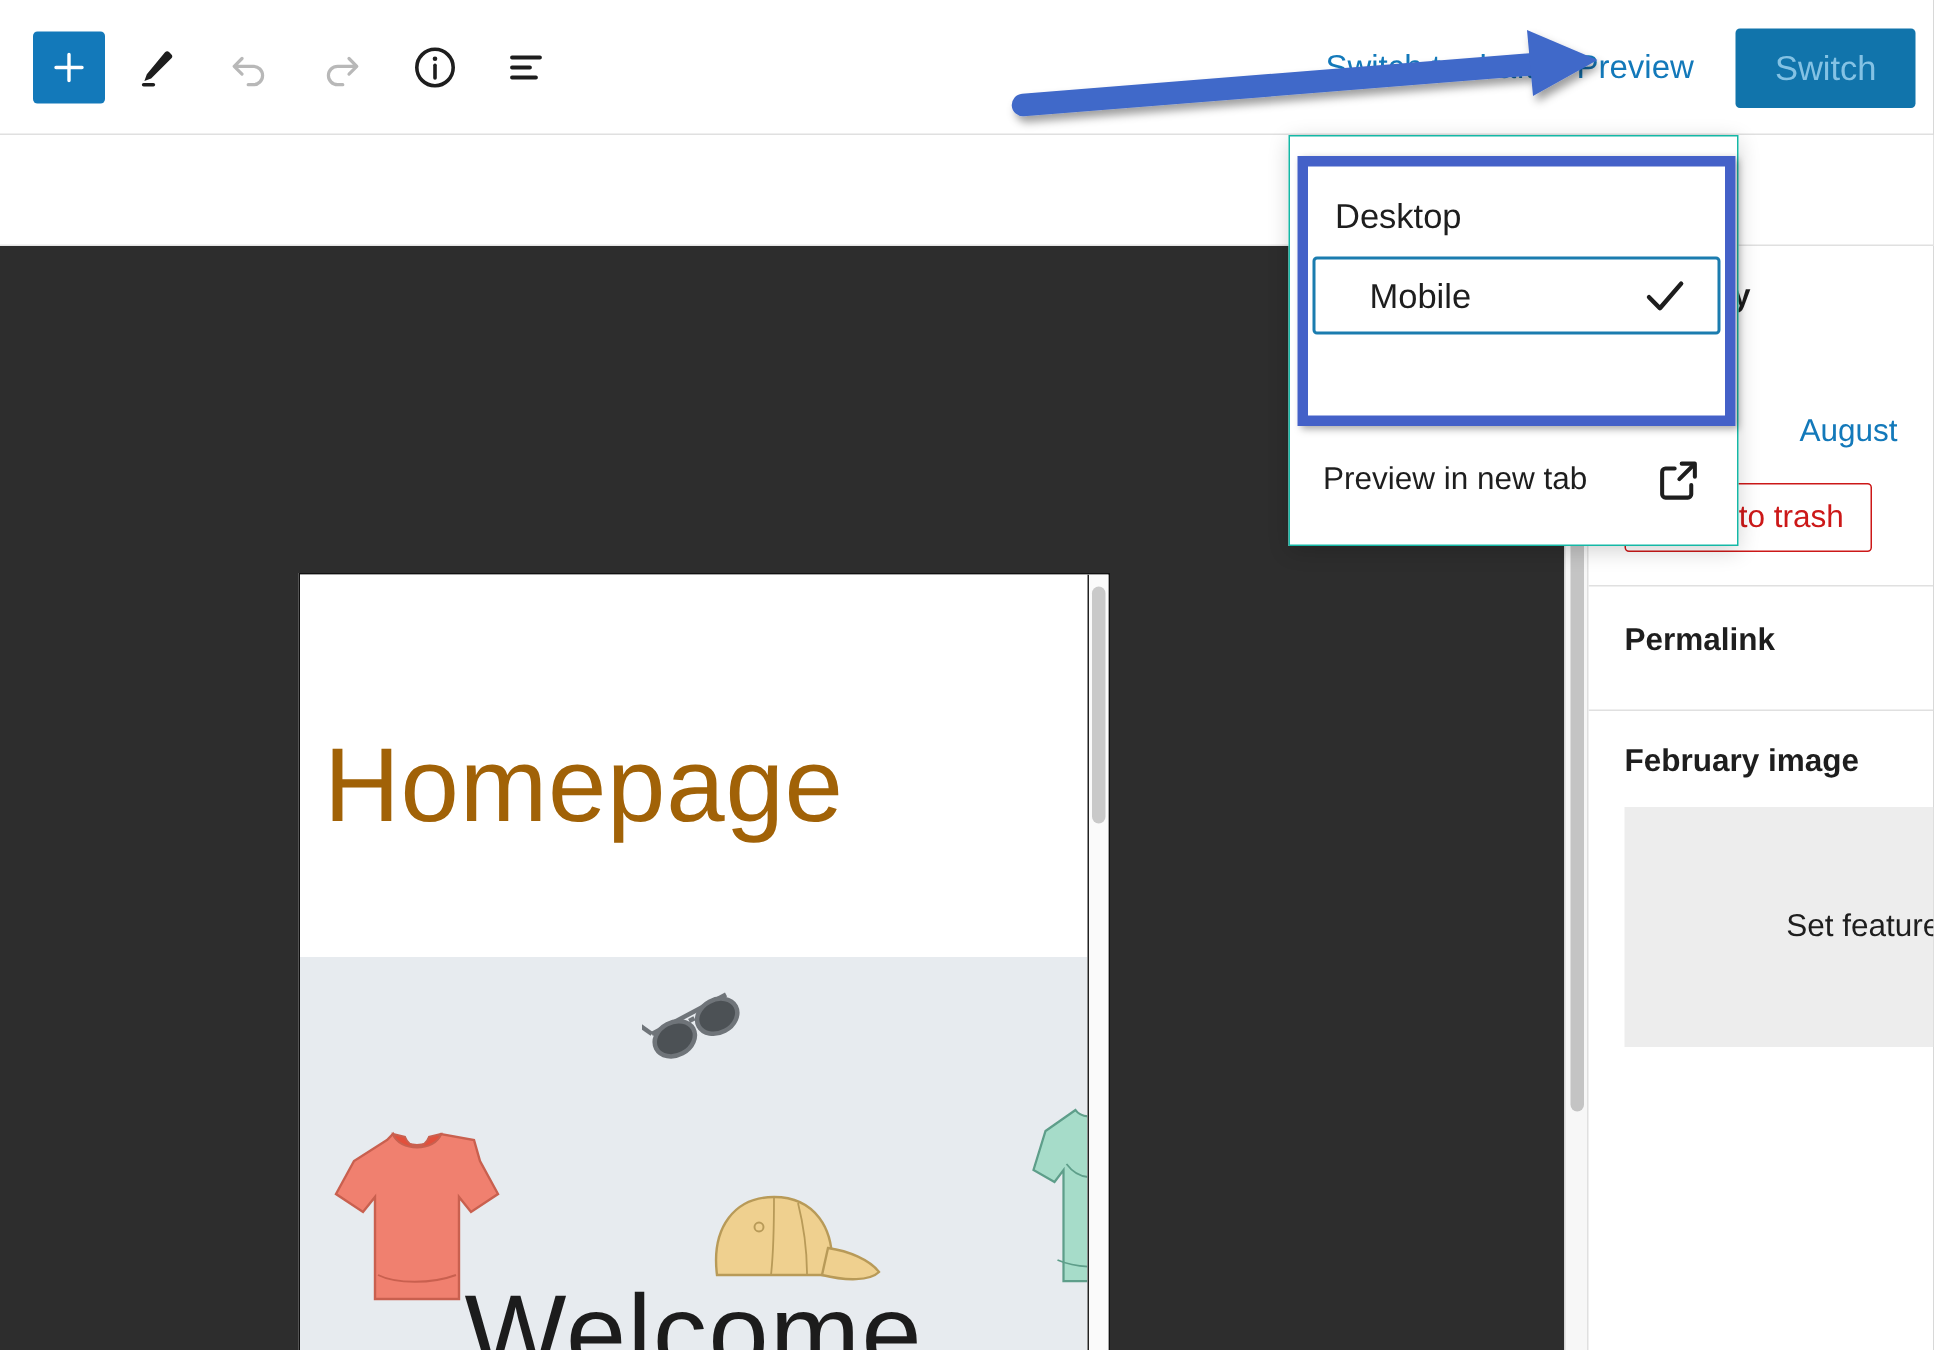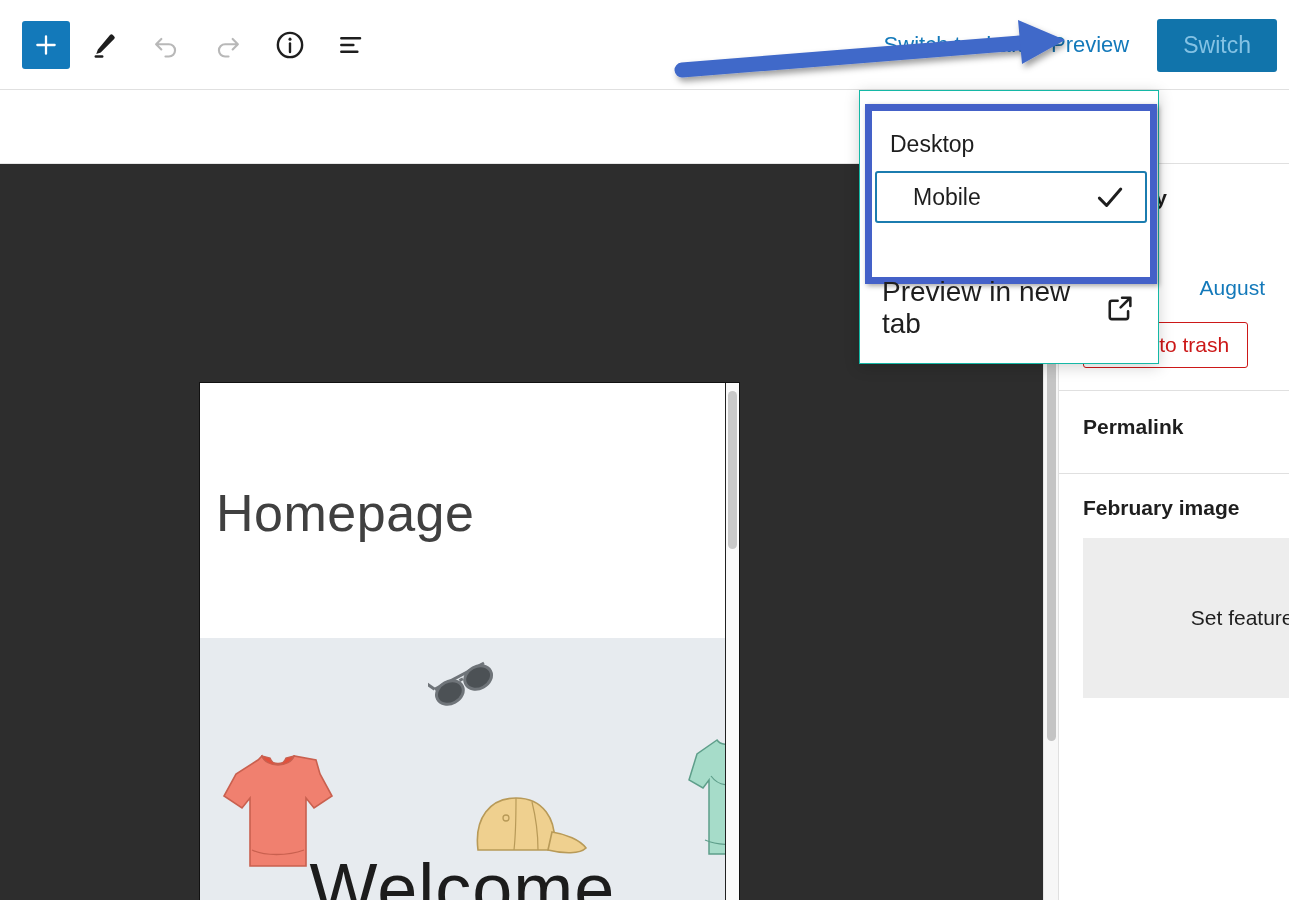--- a/index.html
+++ b/index.html
@@ -83,21 +83,21 @@
   }
   .phone-scroll .thumb {
     position: absolute; left: 2px; top: 8px; width: 9px; height: 158px;
     background: #c9c9c9; border-radius: 5px;
   }
   .site-hero {
     height: 255px; background: #fff; position: relative;
   }
   .site-title {
     position: absolute; left: 16px; top: 100px;
-    font-size: 52px; font-weight: 300; color: #404040;
+    font-size: 70px; font-weight: 300; color: #a16207;
     letter-spacing: .5px; font-family: "Liberation Sans", sans-serif;
   }
   .site-band {
     position: absolute; left: 0; top: 255px; right: 0; bottom: 0;
     background: #e7ebef; overflow: hidden;
   }
   .welcome {
     position: absolute; left: 0; right: 0; top: 210px;
     text-align: center; font-size: 72px; font-weight: 300; color: #1c1c1c;
     font-family: "Liberation Sans", sans-serif; letter-spacing: 1px;
@@ -158,23 +158,23 @@
     padding: 0 18px; font-size: 23px; color: #1e1e1e;
     cursor: pointer; background: none; border: none; width: 100%;
     font-family: "Liberation Sans", sans-serif; text-align: left;
   }
   .dd-item.selected {
     border: 2px solid #1b7caf; border-radius: 3px;
     justify-content: space-between; height: 52px;
     margin: 0 3px; width: calc(100% - 6px); padding-left: 36px;
   }
   .dd-footer {
-    position: absolute; left: 0; bottom: 16px; width: 100%; height: 78px;
+    position: absolute; left: 0; bottom: 4px; width: 100%; height: 78px;
     display: flex; align-items: center; justify-content: space-between;
-    padding: 0 22px; font-size: 28px; color: #1e1e1e; cursor: pointer;
+    padding: 0 22px; font-size: 21px; color: #1e1e1e; cursor: pointer;
   }
 
   
   .annot-arrow {
     position: absolute; left: 660px; top: 8px; width: 420px; height: 80px;
     z-index: 60; pointer-events: none;
   }
   .check { width: 34px; height: 34px; }
 </style>
 </head>

